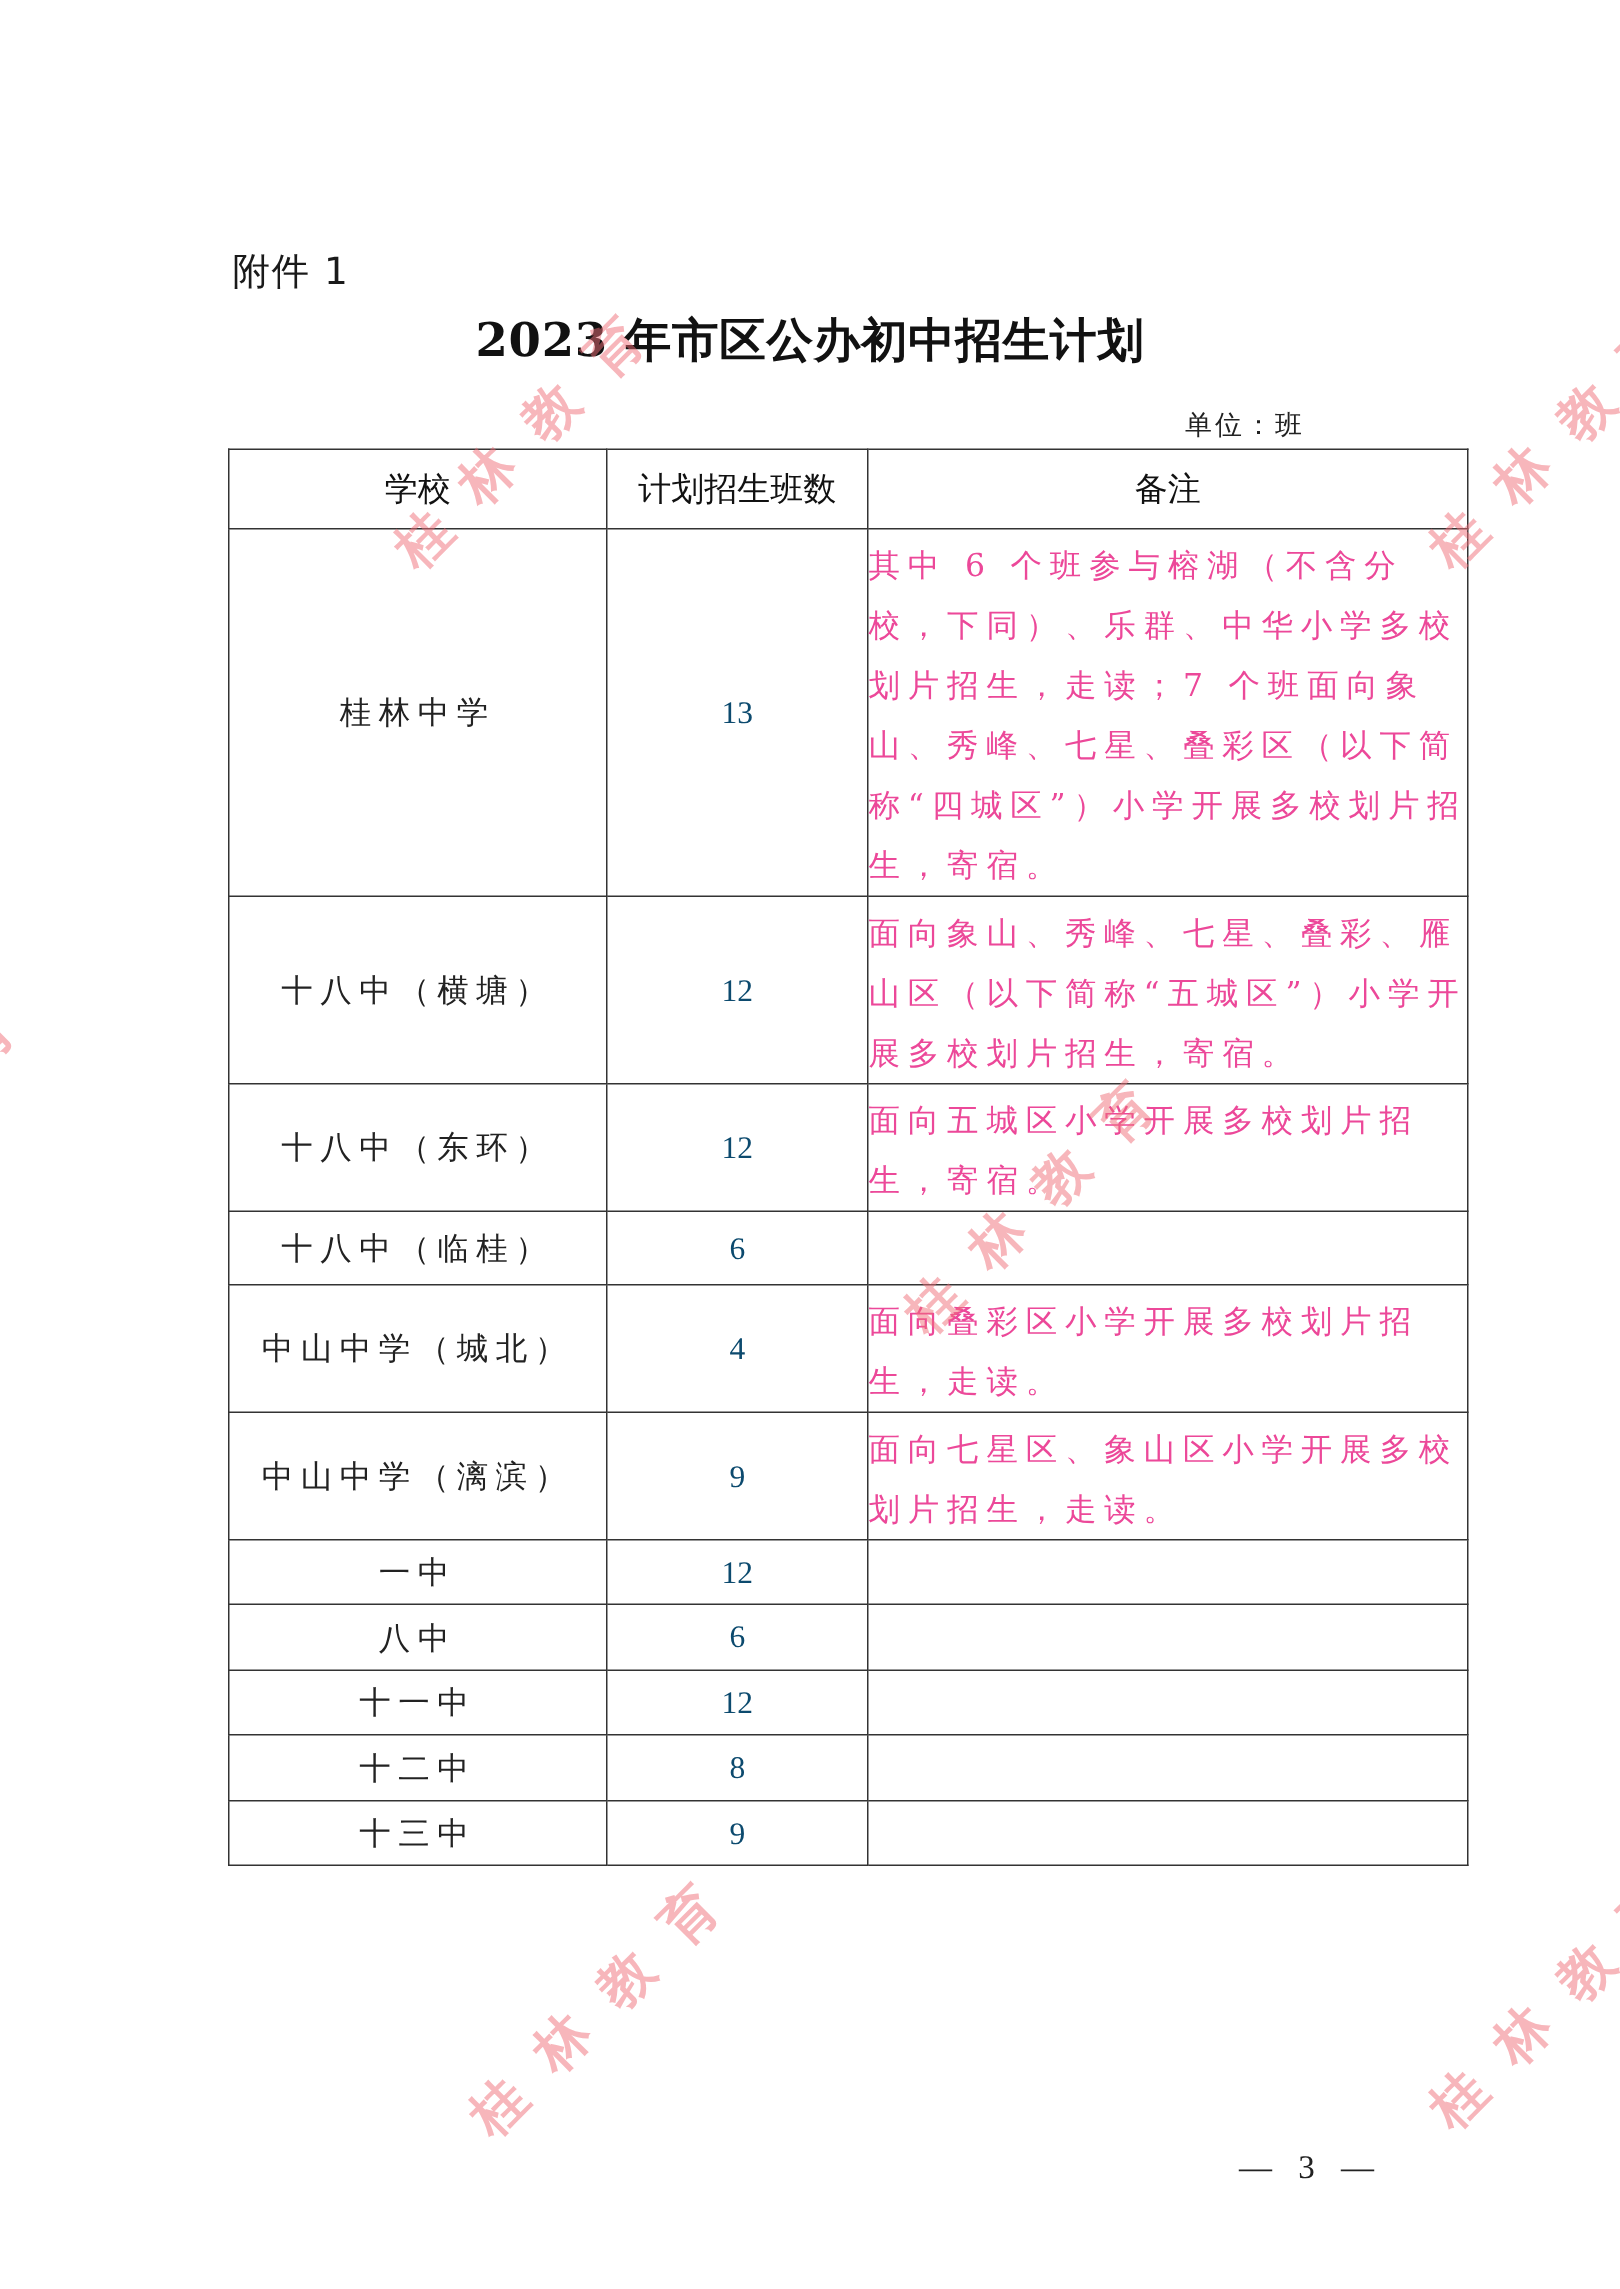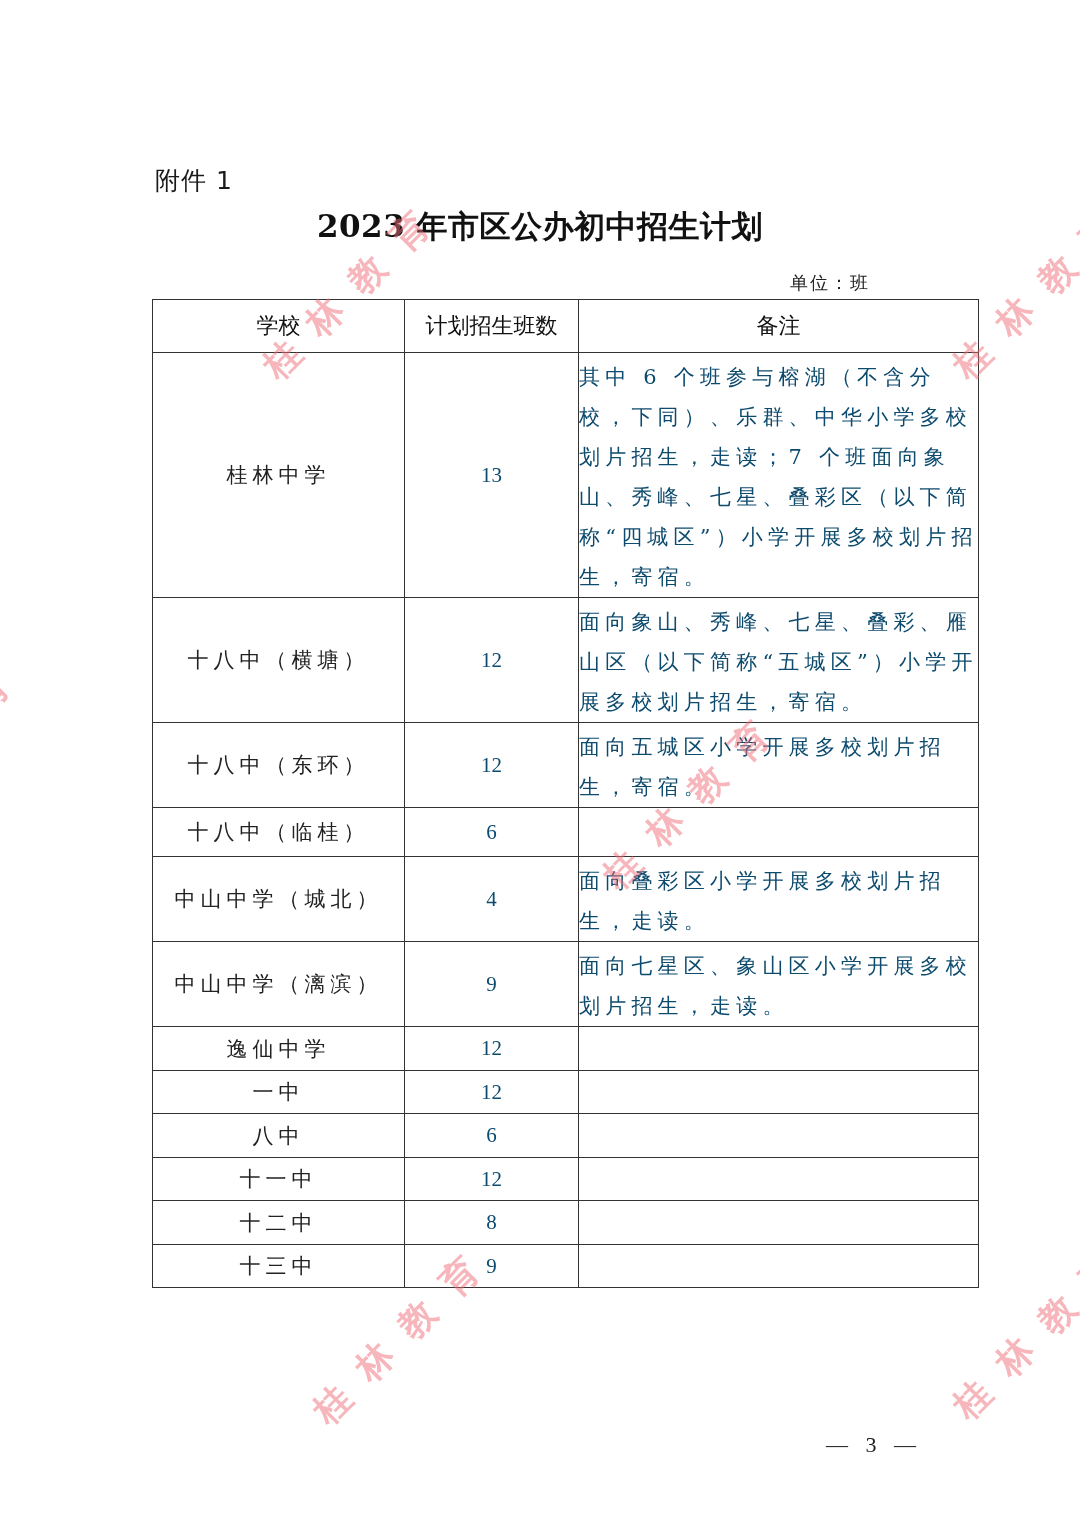--- a/index.html
+++ b/index.html
@@ -28,21 +28,21 @@
     table.plan td, table.plan th {
       border: 1.3px solid #333; padding: 0; vertical-align: middle;
     }
     table.plan th {
       font-family: "DejaVu Sans", "Liberation Sans", sans-serif;
       font-weight: normal; font-size: 22px; height: 52px; color: #111;
     }
     td.school { text-align: center; font-size: 21px; letter-spacing: 5px; color: #222; }
     td.count { text-align: center; font-size: 21px; color: #0c4a6e; font-family: "Liberation Serif", "DejaVu Serif", serif; }
     td.note {
-      font-size: 21px; letter-spacing: 5.2px; line-height: 40px; color: #0c4a6e;
+      font-size: 21px; letter-spacing: 5.2px; line-height: 40px; color: #ec4899;
       padding: 0 6px 0 10px; vertical-align: top;
     }
     td.note .inner { padding-top: 4px; }
     .pagenum {
       position: absolute; left: 826px; top: 1414px;
       font-family: "Liberation Serif", "DejaVu Serif", serif;
       font-size: 22px; color: #222; letter-spacing: 6px;
     }
     .wm {
       position: absolute; font-family: "DejaVu Sans", "Liberation Sans", sans-serif;
@@ -108,27 +108,20 @@
             <div class="inner">面向叠彩区小学开展多校划片招生，走读。</div>
           </td>
         </tr>
         <tr style="height: 83px;">
           <td class="school">中山中学（漓滨）</td>
           <td class="count">9</td>
           <td class="note">
             <div class="inner">面向七星区、象山区小学开展多校划片招生，走读。</div>
           </td>
         </tr>
-        <tr style="height: 44px;">
-          <td class="school">逸仙中学</td>
-          <td class="count">12</td>
-          <td class="note">
-            <div class="inner"></div>
-          </td>
-        </tr>
         <tr style="height: 43px;">
           <td class="school">一中</td>
           <td class="count">12</td>
           <td class="note">
             <div class="inner"></div>
           </td>
         </tr>
         <tr style="height: 44px;">
           <td class="school">八中</td>
           <td class="count">6</td>

